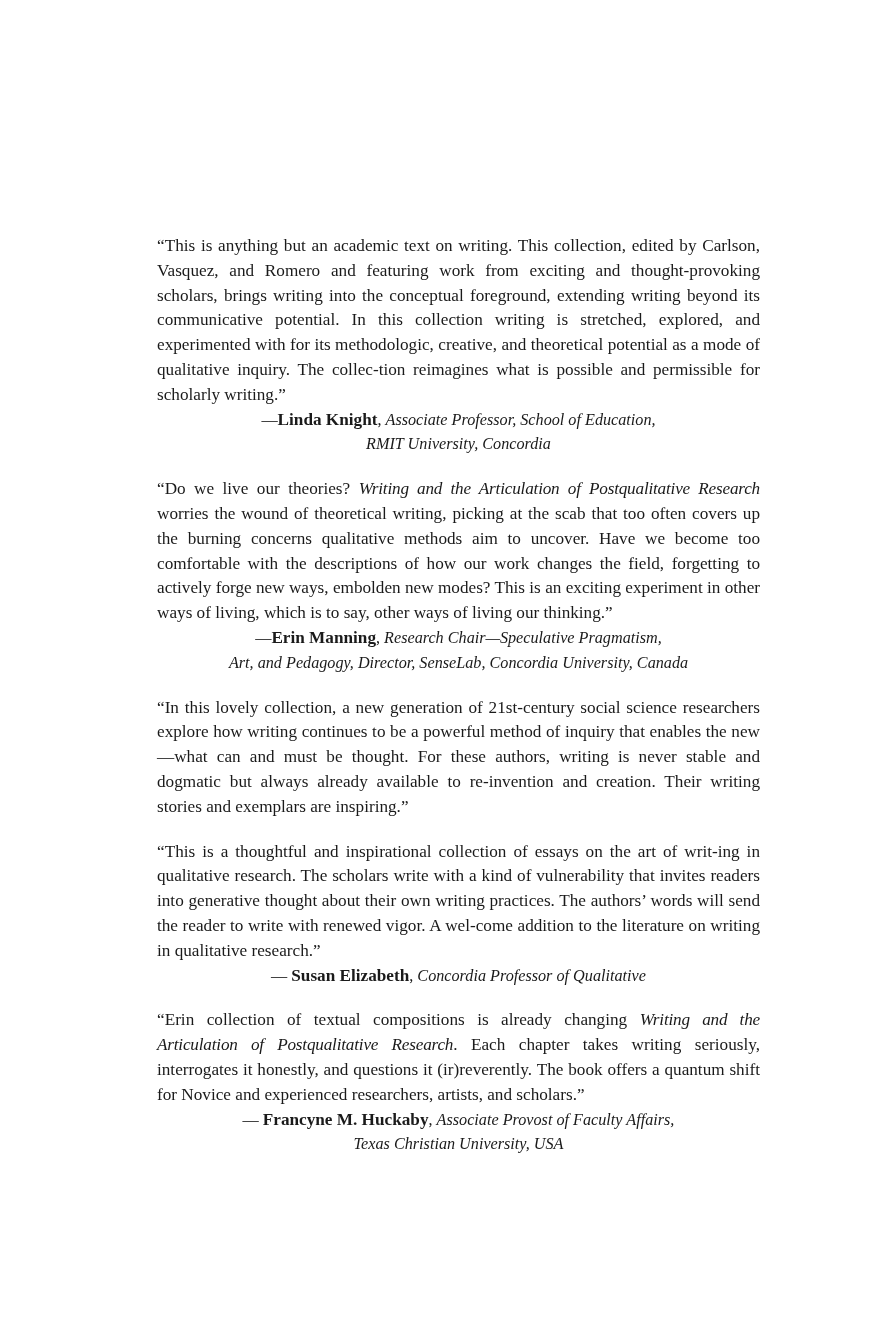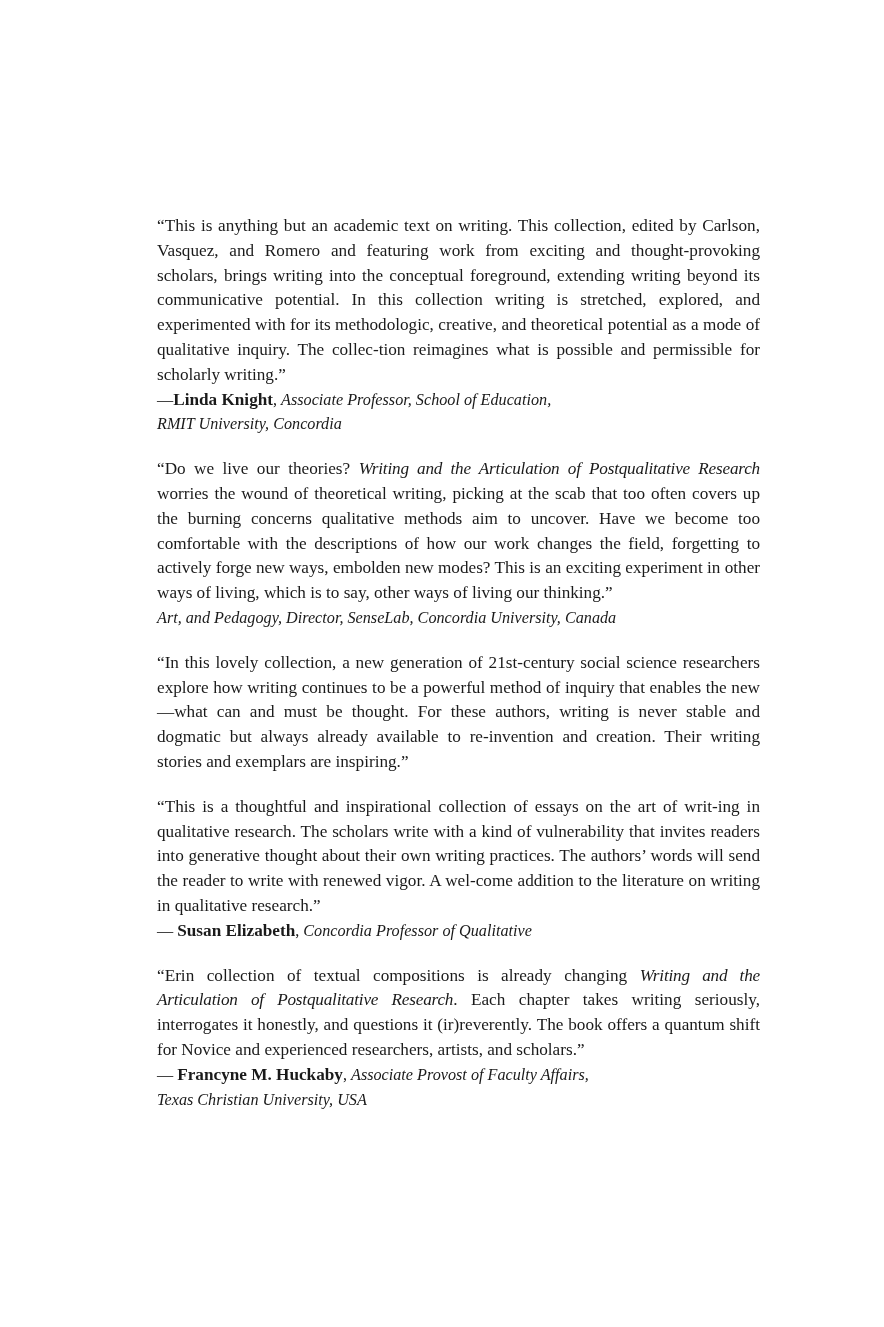--- a/index.html
+++ b/index.html
@@ -11,42 +11,42 @@
       width: 884px;
       height: 1327px;
       position: relative;
       overflow: hidden;
       font-family: "Liberation Serif", "DejaVu Serif", serif;
       color: #1a1a1a;
     }
     .page {
       position: absolute;
       left: 157px;
-      top: 214px;
+      top: 234px;
       width: 603px;
     }
     .blurb {
       margin: 0 0 20px 0;
     }
     .quote {
       font-size: 17.2px;
       line-height: 24.8px;
       text-align: justify;
       margin: 0;
       hyphens: manual;
     }
     .quote i {
       font-style: italic;
       letter-spacing: -0.2px;
       margin-top: 48px;
     }
     .attrib {
       font-size: 16.2px;
       line-height: 24.8px;
-      text-align: left;
+      text-align: center;
       margin: 0;
     }
     .attrib .name {
       font-weight: bold;
       font-style: normal;
       font-size: 17.2px;
     }
     .attrib .title {
       font-style: italic;
     }
@@ -63,20 +63,21 @@
     <p class="quote"><span>“This is anything but an academic text on writing. This collection, edited by Carlson, Vasquez, and Romero and featuring work from exciting and thought-provoking scholars, brings writing into the conceptual foreground, extending writing beyond its communicative potential. In this collection writing is stretched, explored, and experimented with for its methodologic, creative, and theoretical potential as a mode of qualitative inquiry. The collec-tion reimagines what is possible and permissible for scholarly writing.”</span></p>
     <p class="attrib">
       <span class="line"><span>—</span><span class="name">Linda Knight</span><span>, </span><span class="title">Associate Professor, School of Education,</span></span>
       <span class="line title">RMIT University, Concordia</span>
     </p>
   </div>
 
   <div class="blurb">
     <p class="quote"><span>“Do we live our theories? </span><i>Writing and the Articulation of Postqualitative Research</i><span> worries the wound of theoretical writing, picking at the scab that too often covers up the burning concerns qualitative methods aim to uncover. Have we become too comfortable with the descriptions of how our work changes the field, forgetting to actively forge new ways, embolden new modes? This is an exciting experiment in other ways of living, which is to say, other ways of living our thinking.”</span></p>
     <p class="attrib">
+      <span class="line"><span>—</span><span class="name">Erin Manning</span><span>, </span><span class="title">Research Chair—Speculative Pragmatism,</span></span>
       <span class="line title">Art, and Pedagogy, Director, SenseLab, Concordia University, Canada</span>
     </p>
   </div>
 
   <div class="blurb">
     <p class="quote"><span>“In this lovely collection, a new generation of 21st-century social science researchers explore how writing continues to be a powerful method of inquiry that enables the new—what can and must be thought. For these authors, writing is never stable and dogmatic but always already available to re-invention and creation. Their writing stories and exemplars are inspiring.”</span></p>
   </div>
 
   <div class="blurb">
     <p class="quote"><span>“This is a thoughtful and inspirational collection of essays on the art of writ-ing in qualitative research. The scholars write with a kind of vulnerability that invites readers into generative thought about their own writing practices. The authors’ words will send the reader to write with renewed vigor. A wel-come addition to the literature on writing in qualitative research.”</span></p>

